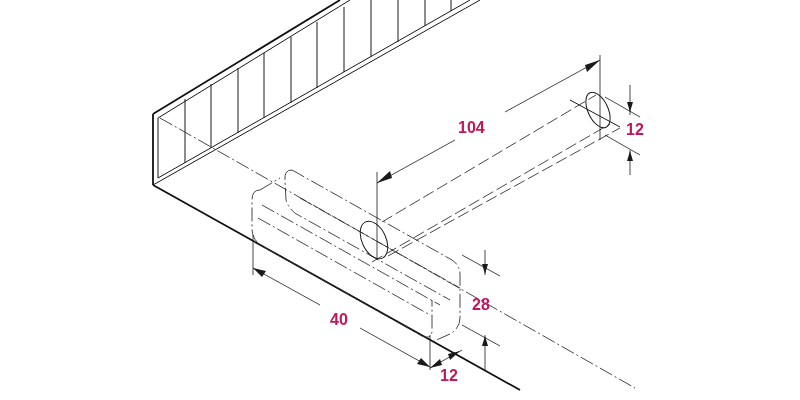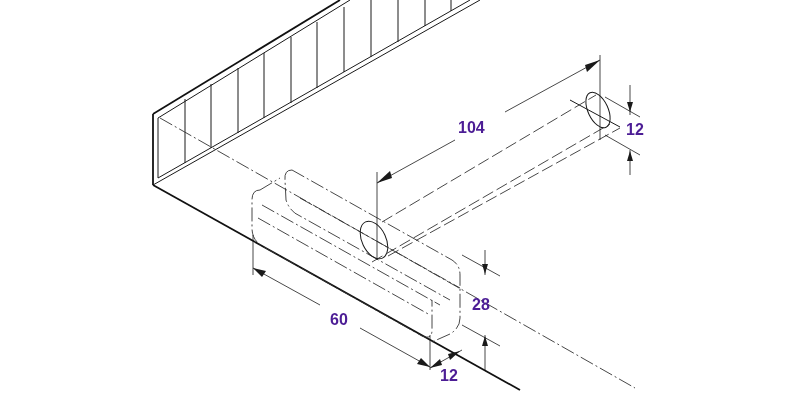--- a/index.html
+++ b/index.html
@@ -4,21 +4,21 @@
 <style>
   html, body { margin: 0; padding: 0; background: #ffffff; }
   body { width: 800px; height: 400px; overflow: hidden; position: relative; font-family: "Liberation Sans", sans-serif; }
   #drawing { position: absolute; left: 0; top: 0; width: 800px; height: 400px; }
   .solid { stroke: #1a1a1a; stroke-width: 1; fill: none; }
   .thick { stroke: #111; stroke-width: 1.8; fill: none; }
   .hidden { stroke: #333; stroke-width: 0.9; fill: none; stroke-dasharray: 14 3 2 3; }
   .dash { stroke: #333; stroke-width: 0.9; fill: none; stroke-dasharray: 12 4; }
   .dim { stroke: #1a1a1a; stroke-width: 0.8; fill: none; }
   .arrow { fill: #1a1a1a; stroke: none; }
-  .label { position: absolute; font-family: "Liberation Sans", sans-serif; font-weight: bold; font-size: 16px; color: #4c1d95; line-height: 1; white-space: nowrap; }
+  .label { position: absolute; font-family: "Liberation Sans", sans-serif; font-weight: bold; font-size: 16px; color: #be185d; line-height: 1; white-space: nowrap; }
 </style>
 </head>
 <body>
 
 <svg id="drawing" viewBox="0 0 800 400" xmlns="http://www.w3.org/2000/svg">
 
   <g>
 
     <line class="thick" x1="153" y1="114" x2="340" y2="0"></line>
 
@@ -111,15 +111,15 @@
 
   <g>
     <line class="dim" x1="430" y1="368" x2="462" y2="350"></line>
     <polygon class="arrow" points="430,368 440,359 442,365"></polygon>
     <polygon class="arrow" points="460,351 450,360 448,354"></polygon>
   </g>
 </svg>
 
 <div class="label" style="left:458px; top:120px;">104</div>
 <div class="label" style="left:626px; top:122px;">12</div>
-<div class="label" style="left:330px; top:312px;">60</div>
+<div class="label" style="left:330px; top:312px;">40</div>
 <div class="label" style="left:472px; top:297px;">28</div>
 <div class="label" style="left:440px; top:368px;">12</div>
 
 </body></html>

